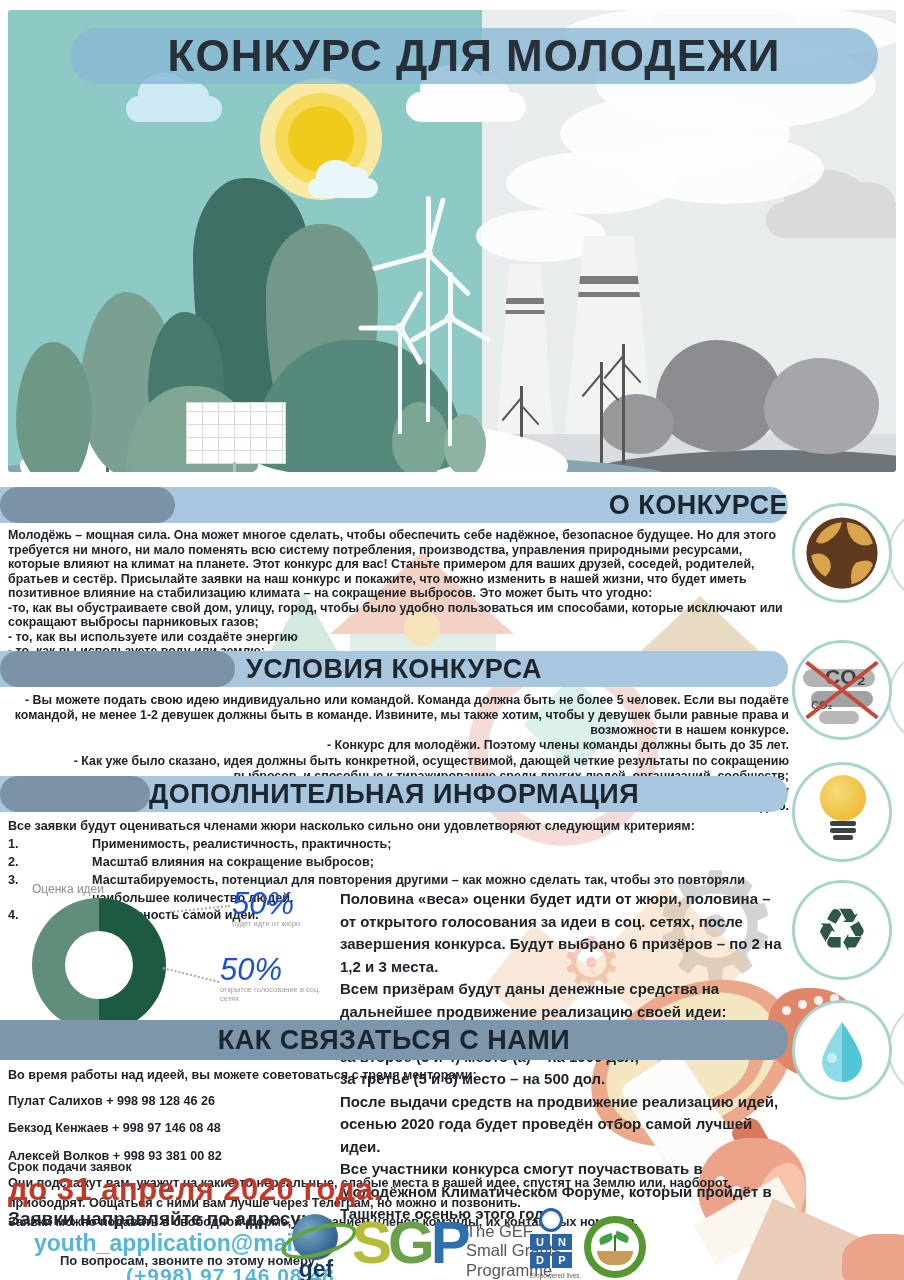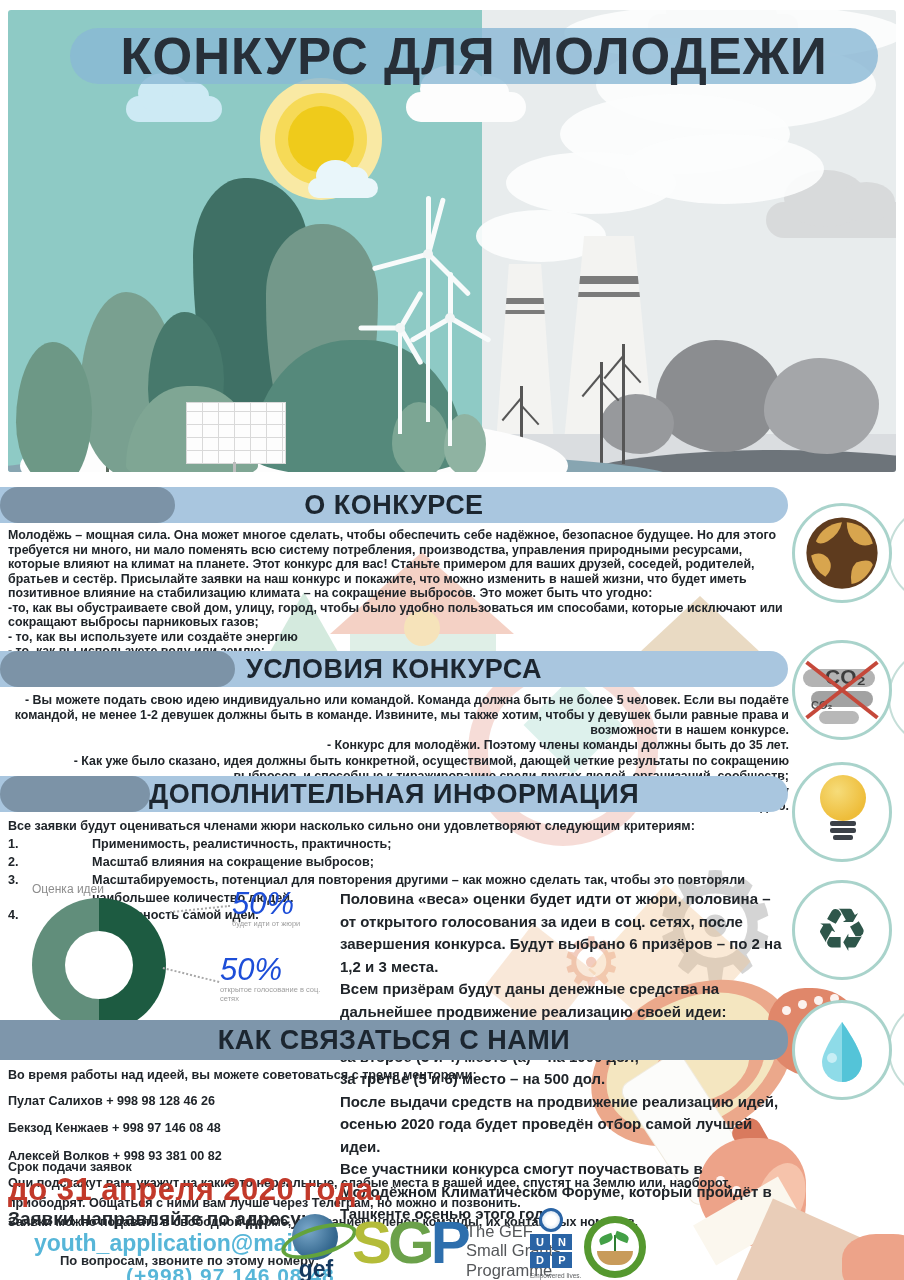--- a/index.html
+++ b/index.html
@@ -24,21 +24,21 @@
   .smoke{position:absolute;background:#fcfdfd;opacity:.92;border-radius:50%;}
   .dtree{position:absolute;width:3px;background:#565656;}
   .dtree:before{content:"";position:absolute;width:2px;height:30px;background:#565656;left:-9px;top:8px;transform:rotate(40deg);}
   .dtree:after{content:"";position:absolute;width:2px;height:26px;background:#565656;left:9px;top:16px;transform:rotate(-42deg);}
   .trunk{position:absolute;width:3px;background:#5e6e62;}
   .solar{position:absolute;background:#fdfdfd;border:1px solid #d9d9d9;
     background-image:repeating-linear-gradient(0deg,transparent 0 12px,#d9d9d9 12px 13px),
                      repeating-linear-gradient(90deg,transparent 0 15px,#d9d9d9 15px 16px);}
   .banner{position:absolute;left:62px;right:18px;top:18px;height:56px;border-radius:30px;
     background:rgba(138,184,212,.8);display:flex;align-items:center;justify-content:center;}
-  .banner .t{font-size:51px;font-weight:bold;color:#272f38;letter-spacing:1px;}
+  .banner .t{font-size:44px;font-weight:bold;color:#272f38;letter-spacing:1px;}
 
   
   .bar{position:absolute;left:0;width:788px;height:36px;background:#a9c6df;border-radius:0 18px 18px 0;
     display:flex;align-items:center;justify-content:center;z-index:3;}
   .bar .pill{position:absolute;left:0;top:0;bottom:0;background:#7c93a7;border-radius:18px;}
   .bar .h{font-size:27px;font-weight:bold;color:#1c2630;letter-spacing:.5px;z-index:1;}
   .bar.dark{background:#7e96ab;}
 
   
   .txt{position:absolute;left:8px;width:781px;color:#20252a;font-weight:bold;z-index:3;}
@@ -237,21 +237,21 @@
         <i style="left:34px;top:48px;"></i>
         <i style="left:50px;top:56px;"></i>
         <i style="left:66px;top:62px;"></i>
     </div>
     <div class="abs" style="left:758px;top:1162px;width:46px;height:72px;background:#f6c3ab;border-radius:50%;transform:rotate(18deg);z-index:2;"></div>
     <div class="abs" style="left:698px;top:1198px;width:98px;height:46px;background:#fbf7ee;transform:rotate(-30deg);z-index:2;"></div>
     <div class="abs" style="left:742px;top:1214px;width:104px;height:130px;background:#e9cdb8;transform:rotate(24deg);z-index:2;"></div>
     <div class="abs" style="left:842px;top:1234px;width:85px;height:62px;background:#eda389;border-radius:40%;z-index:2;"></div>
   </div>
 
-  <div class="bar" style="top:487px;">
+  <div class="bar" style="top:487px;justify-content:flex-end;">
     <div class="pill" style="width:175px;"></div>
     <div class="h">О КОНКУРСЕ</div>
   </div>
   <div class="txt s1" style="top:528px;">
     <div>Молодёжь – мощная сила. Она может многое сделать, чтобы обеспечить себе надёжное, безопасное будущее. Но для этого требуется ни много, ни мало поменять всю систему потребления, производства, управления природными ресурсами, которые влияют на климат на планете. Этот конкурс для вас! Станьте примером для ваших друзей, соседей, родителей, братьев и сестёр.  Присылайте заявки на наш конкурс и покажите, что можно изменить в нашей жизни, что будет иметь позитивное влияние на стабилизацию климата – на сокращение выбросов. Это может быть что угодно:</div>
     <div>-то, как вы обустраиваете свой дом, улицу, город, чтобы было удобно пользоваться им способами, которые исключают или сокращают выбросы парниковых газов;</div>
     <div>- то, как вы используете или создаёте энергию</div>
     <div>- то, как вы используете воду или землю;</div>
     <div>- то, как вы относитесь к потреблению. и многое, многое другое.</div>
   </div>

